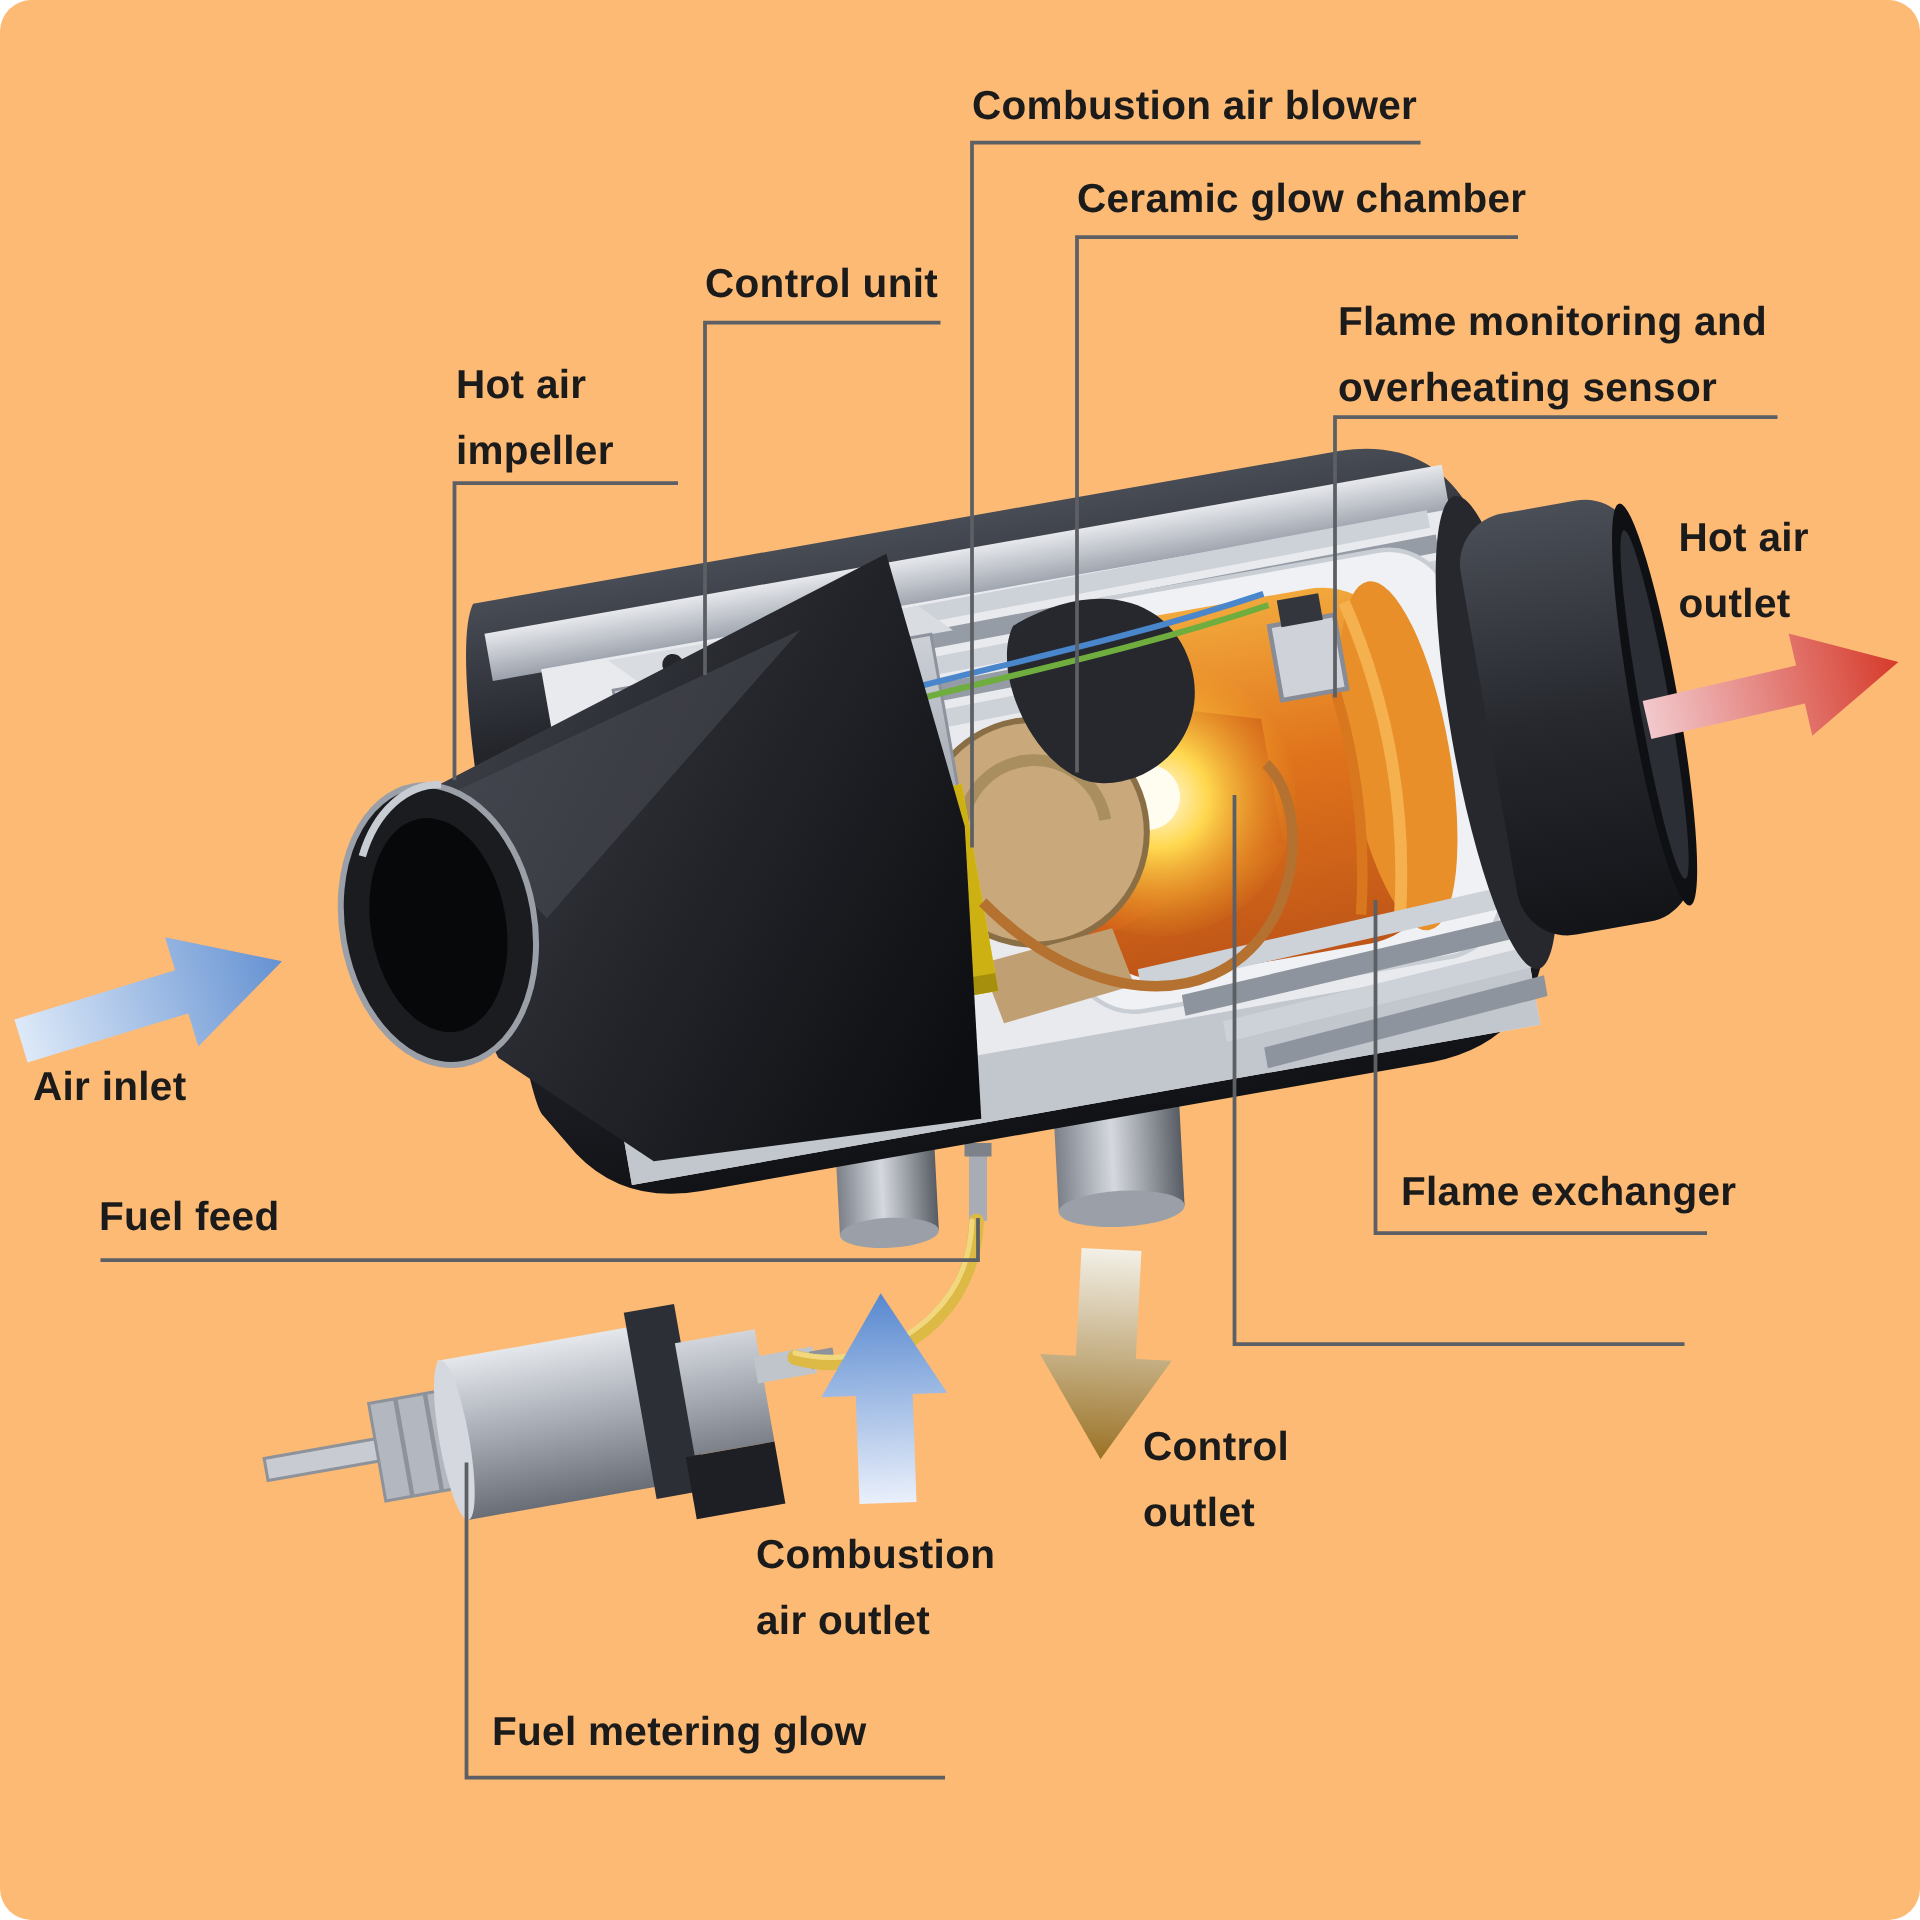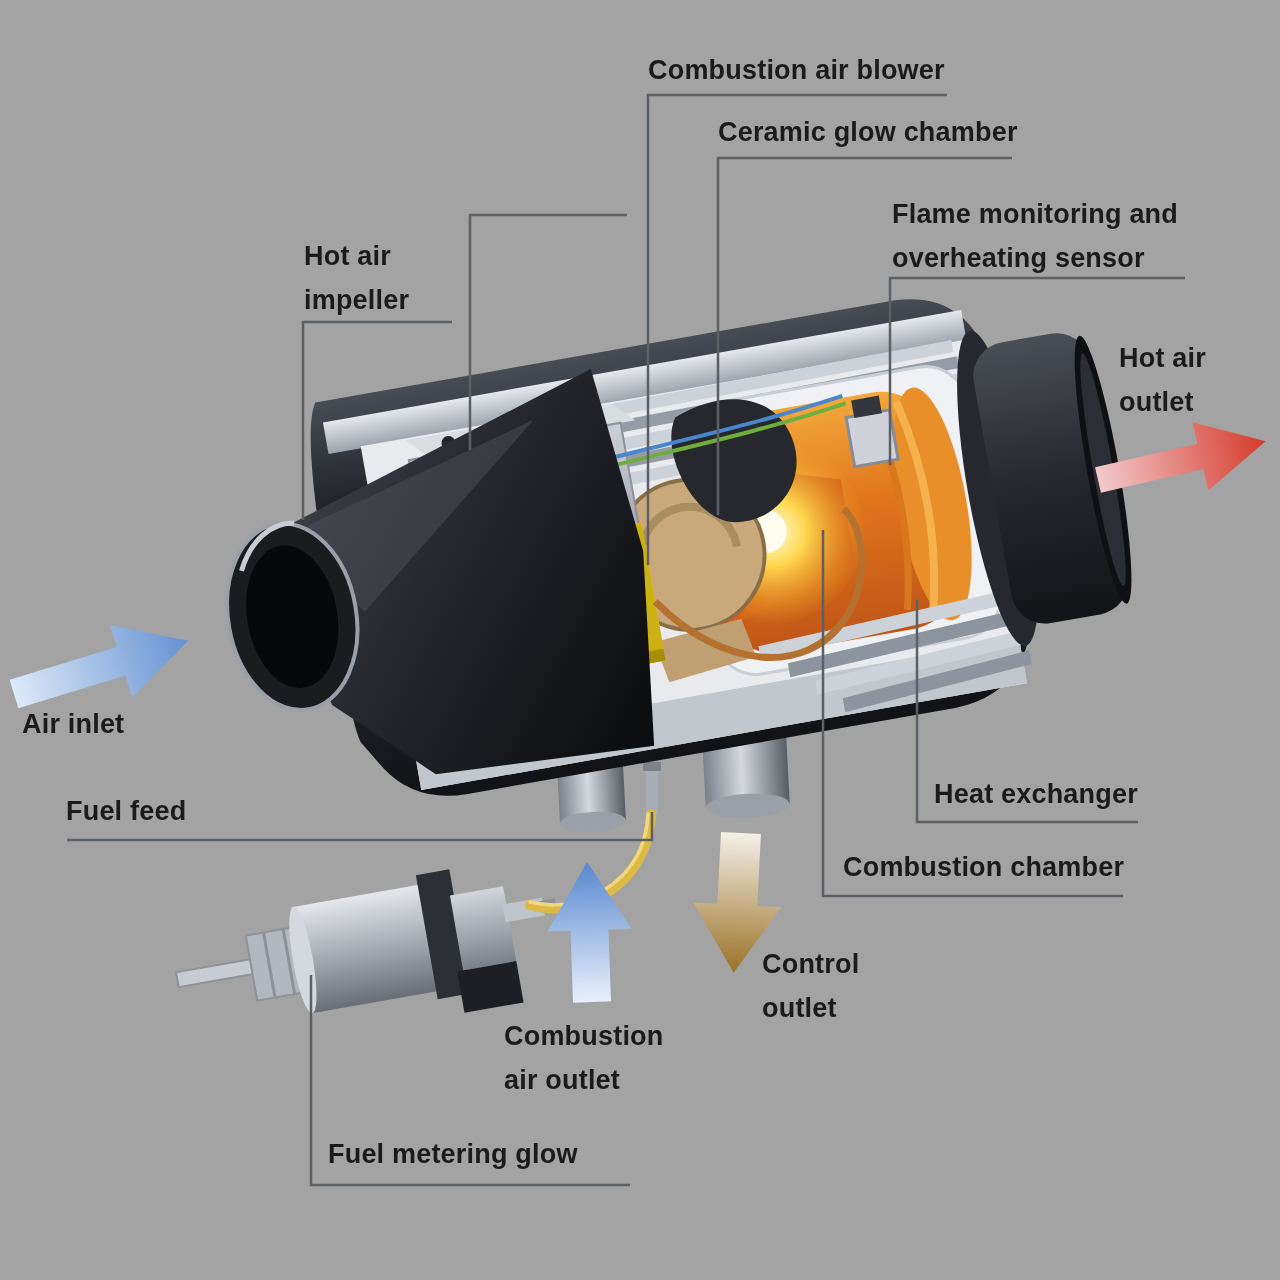--- a/index.html
+++ b/index.html
@@ -1,17 +1,17 @@
 <!DOCTYPE html>
 <html style="--c-label_text: #1b1b1b; --c-leader_line: #5c5f64; --c-air_inlet_arrow: #6592d2; --c-hot_air_arrow: #d63a2a; --c-exhaust_arrow: #9a7226; --c-combustion_air_arrow: #5788cf; --c-fuel_line: #ddba45; --c-control_unit_block: #eed21f; --c-combustion_glow: #ffd84f; --c-casing: #23252b;"><head>
 <meta charset="utf-8">
 <style>
   html,body{margin:0;padding:0;background:#ffffff;}
-  #stage{position:relative;width:1280px;height:1280px;background:#a3a3a3;overflow:hidden;
-         font-family:"Liberation Sans",sans-serif;}
+  #stage{position:relative;width:1280px;height:1280px;background:#fdba74;overflow:hidden;
+         font-family:"Liberation Sans",sans-serif;border-radius:21px;}
   .label{position:absolute;font-weight:700;font-size:27px;line-height:44px;
          color:var(--c-label_text,#1b1b1b);white-space:pre-line;letter-spacing:0.2px;}
   svg{position:absolute;left:0;top:0;}
 </style>
 </head>
 <body>
 
 <div id="stage">
 
 <svg width="1280" height="1280" viewBox="0 0 1280 1280">
@@ -212,29 +212,29 @@
     <path d="M 1185,278 L 890,278 L 890,465"></path>
     <path d="M 917,600 L 917,822 L 1138,822"></path>
     <path d="M 823,530 L 823,896 L 1123,896"></path>
     <path d="M 67,840 L 652,840 L 652,812"></path>
     <path d="M 311,975 L 311,1185 L 630,1185"></path>
   </g>
 </svg>
 
 <div class="label" style="left:648px;top:48px">Combustion air blower</div>
 <div class="label" style="left:718px;top:110px">Ceramic glow chamber</div>
+<div class="label" style="left:470px;top:167px">Control unit</div>
 <div class="label" style="left:304px;top:234px">Hot air
 impeller</div>
 <div class="label" style="left:892px;top:192px">Flame monitoring and
 overheating sensor</div>
 <div class="label" style="left:1119px;top:336px">Hot air
 outlet</div>
 <div class="label" style="left:22px;top:702px">Air inlet</div>
 <div class="label" style="left:66px;top:789px">Fuel feed</div>
-<div class="label" style="left:934px;top:772px">Heat exchanger</div>
-<div class="label" style="left:843px;top:845px">Combustion chamber</div>
+<div class="label" style="left:934px;top:772px">Flame exchanger</div>
 <div class="label" style="left:762px;top:942px">Control
 outlet</div>
 <div class="label" style="left:504px;top:1014px">Combustion
 air outlet</div>
 <div class="label" style="left:328px;top:1132px">Fuel metering glow</div>
 
 </div>
 
 </body></html>

